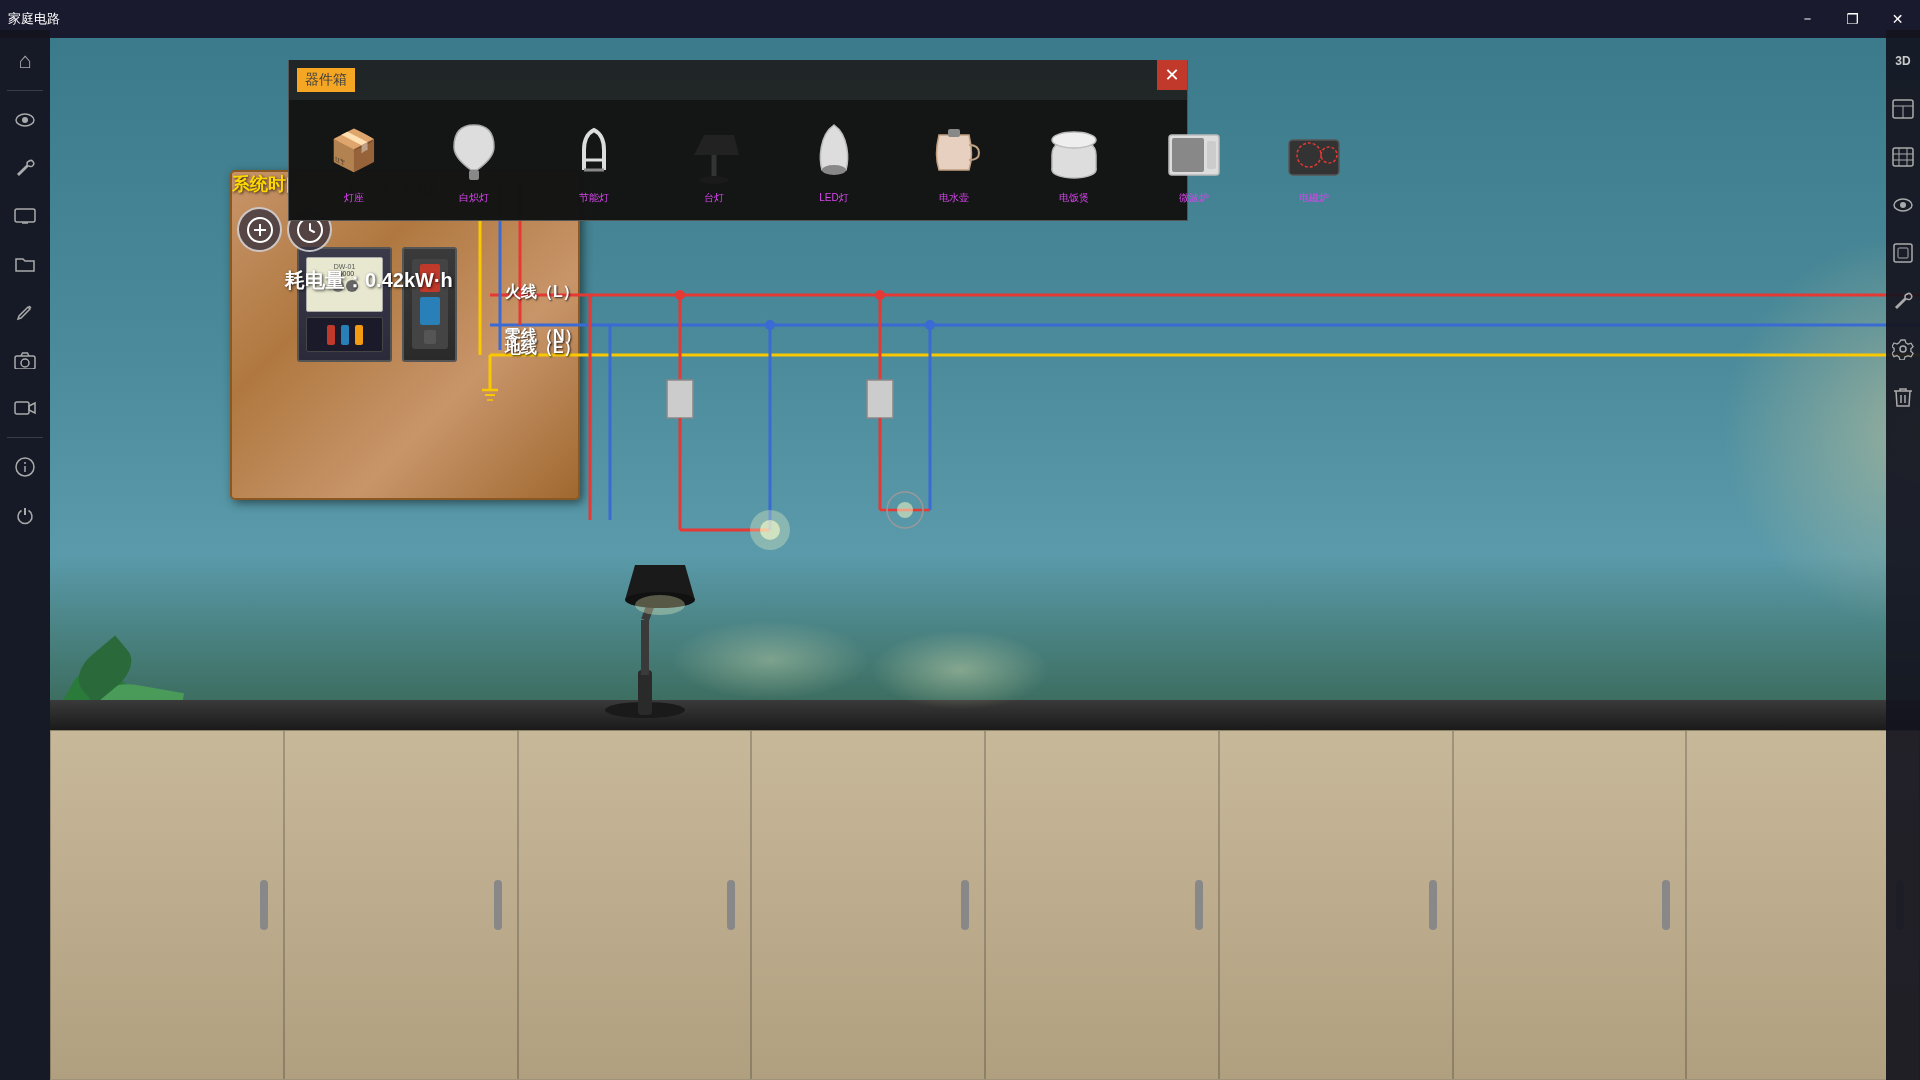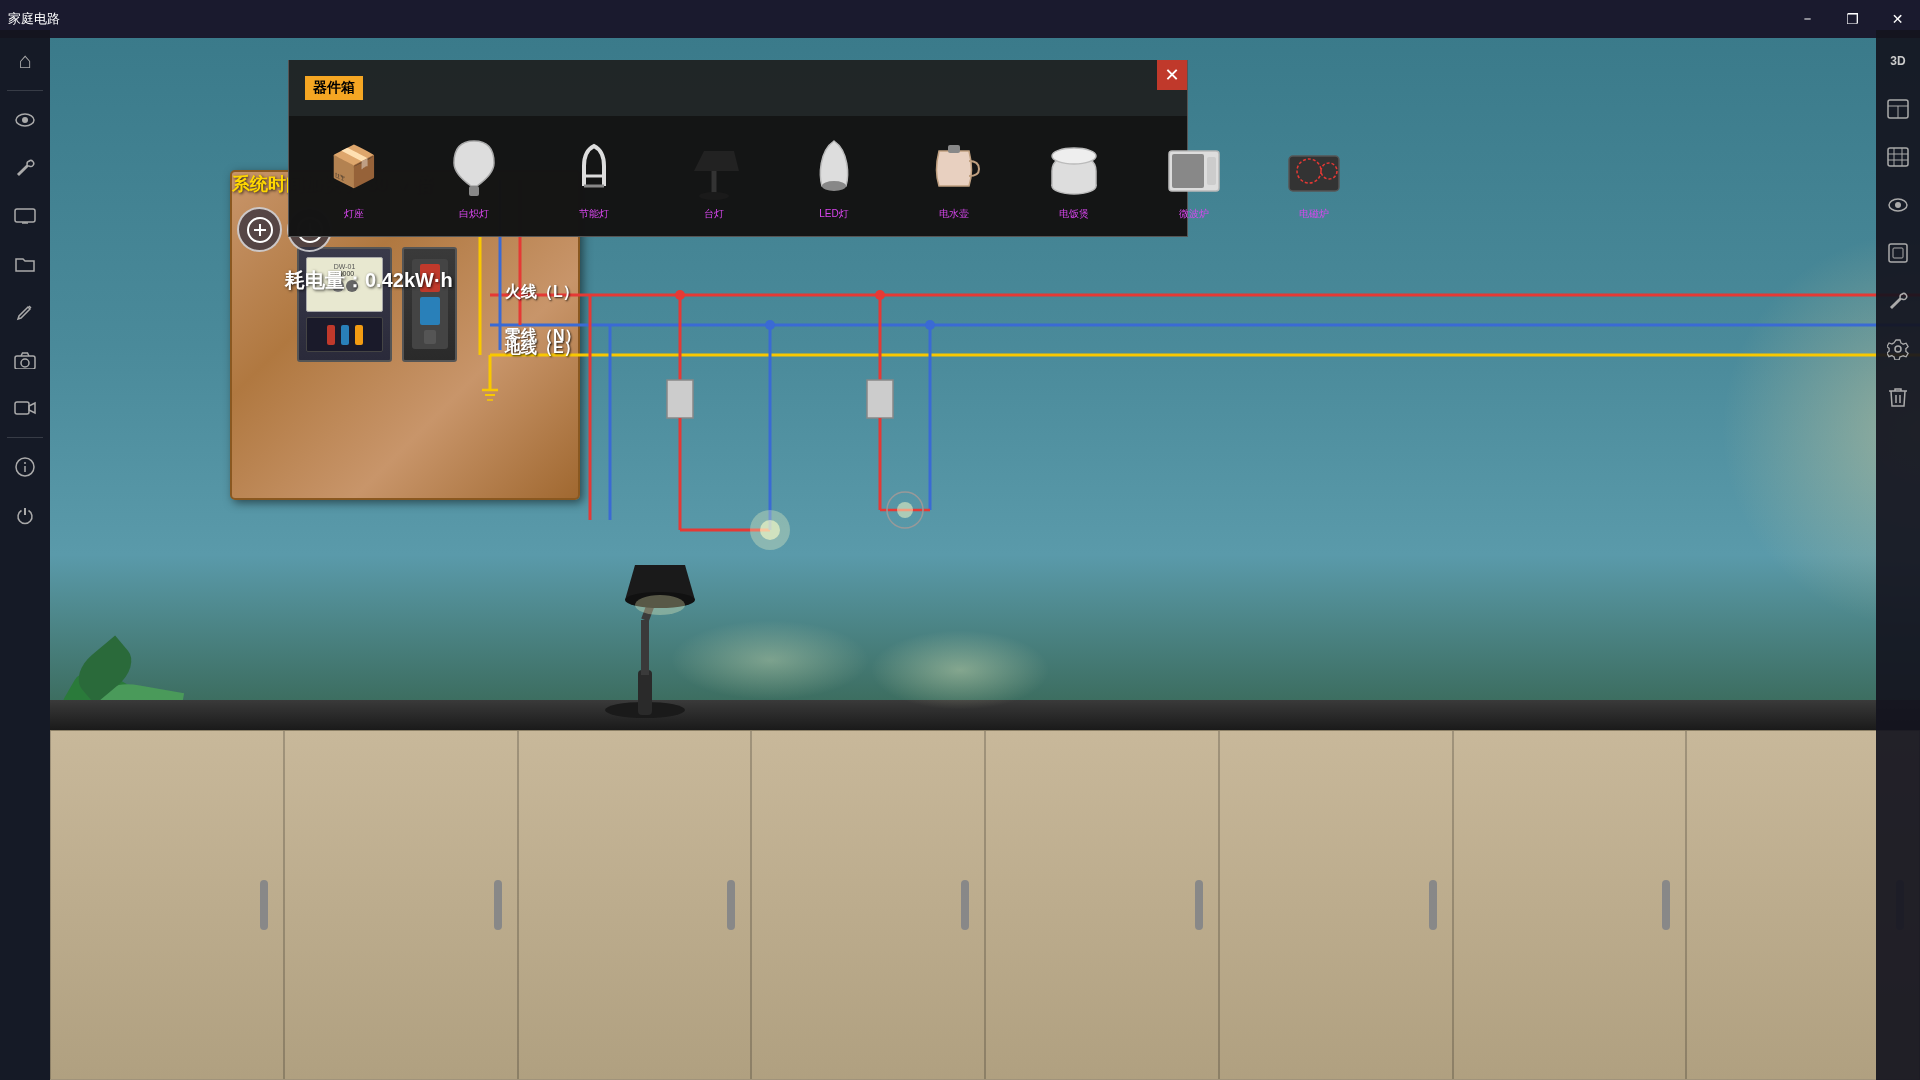--- a/index.html
+++ b/index.html
@@ -245,26 +245,26 @@
       width: 900px;
       background: rgba(30,30,30,0.92);
       border: 1px solid #555;
       border-top: none;
       z-index: 200;
       display: flex;
       flex-direction: column;
     }
     #component-box-title {
       background: #f5a623;
-      color: #000000;
+      color: #404040;
       font-size: 14px;
       padding: 3px 8px;
-      font-weight: bold;
+      font-weight: normal;
       align-self: flex-start;
-      margin: 16px;
+      margin: 8px;
     }
     #component-items {
       display: flex;
       padding: 10px 20px;
       gap: 30px;
       background: rgba(20,20,20,0.95);
     }
     .component-item {
       display: flex;
       flex-direction: column;
@@ -336,21 +336,21 @@
       height: 1px;
       background: rgba(255,255,255,0.15);
       margin: 4px 0;
     }
 
     
     #right-sidebar {
       position: absolute;
       top: 30px;
       right: 0;
-      width: 44px;
+      width: 34px;
       bottom: 0;
       background: rgba(20,20,30,0.92);
       display: flex;
       flex-direction: column;
       align-items: center;
       padding: 8px 0;
       gap: 2px;
       z-index: 150;
     }
 

